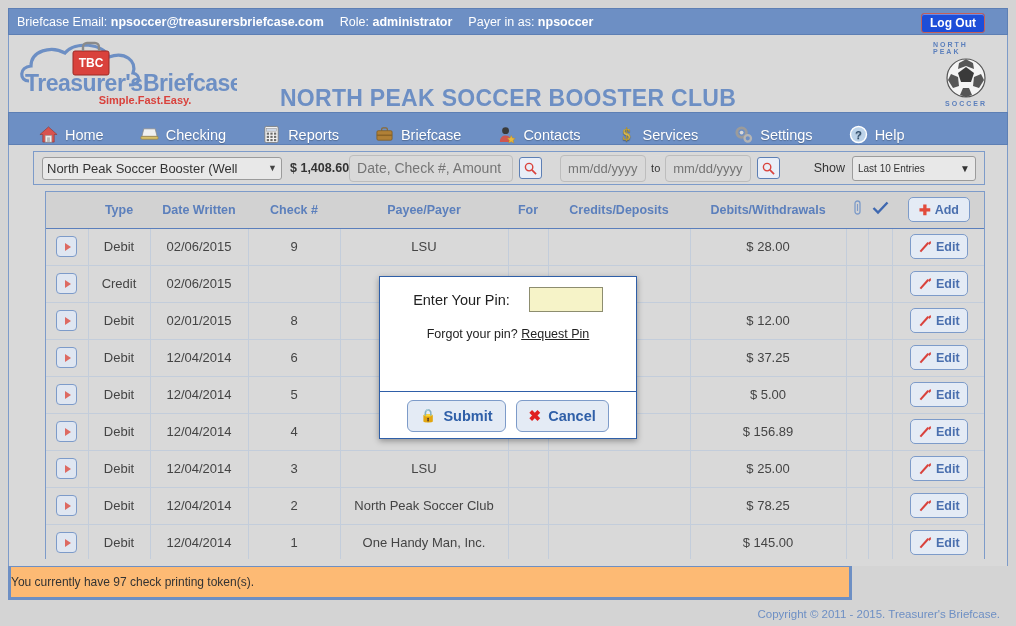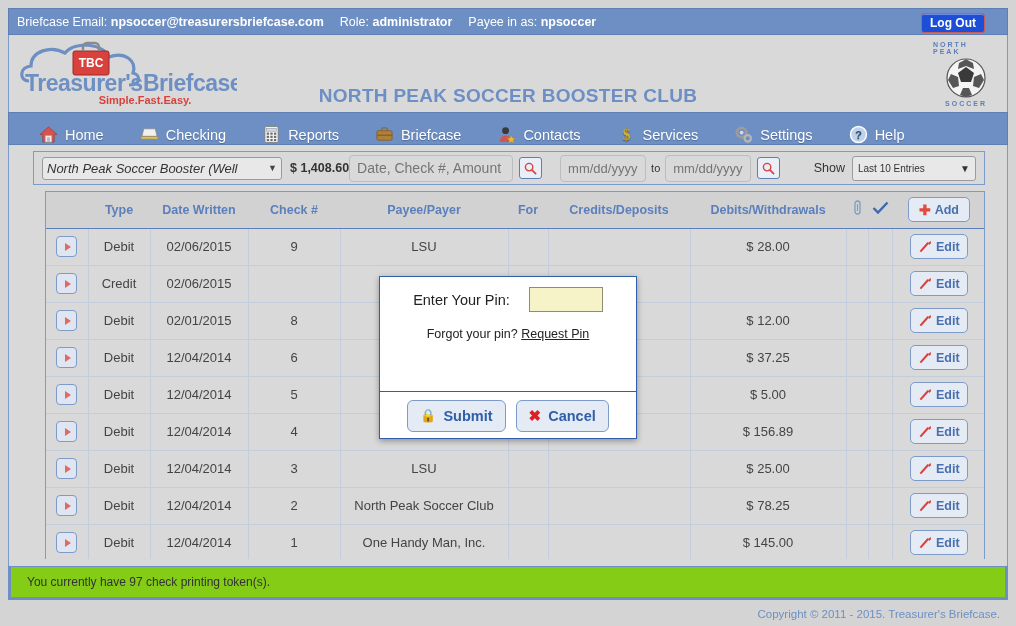--- a/index.html
+++ b/index.html
@@ -31,21 +31,21 @@
   }
   
   .headerband{
     position:absolute; left:8px; top:35px; width:1000px; height:78px;
     background:#d9d9d9; border-left:1px solid #7d9bc9; border-right:1px solid #7d9bc9;
   }
   .logo-left{ position:absolute; left:8px; top:4px; width:220px; height:70px; }
   .logo-left svg{ display:block; }
   .page-title{
     position:absolute; left:0; right:0; top:50px; text-align:center;
-    color:#6d8fc4; font-size:19px; font-weight:bold; letter-spacing:.3px;
+    color:#6d8fc4; font-size:23px; font-weight:bold; letter-spacing:.3px;
   }
   .logo-right{
     position:absolute; right:8px; top:6px; width:66px; height:66px;
     display:flex; flex-direction:column; align-items:center; justify-content:space-between;
   }
   .logo-right .lr-top, .logo-right .lr-bot{
     font-size:7px; font-weight:bold; color:#5b7fbc; letter-spacing:2px;
   }
   
   .navbar{
@@ -69,21 +69,21 @@
     position:absolute; left:24px; top:6px; width:952px; height:34px;
     border:1px solid #7d9bc9; background:#d9d9d9;
     display:flex; align-items:center; padding:0 8px;
   }
   .acct-select{
     width:240px; height:23px; border:1px solid #9b9b9b; background:#e8e8e8;
     border-radius:3px; font-family:"Liberation Sans",sans-serif; font-size:13px;
     color:#333; padding:0 4px; cursor:pointer;
     appearance:none; -webkit-appearance:none;
     background-image:none;
-    display:flex; align-items:center; justify-content:space-between;font-style:italic;
+    display:flex; align-items:center; justify-content:space-between;
   }
   .acct-select .caret{ font-size:9px; color:#444; }
   .balance{ font-size:12.5px; font-weight:bold; color:#333; margin-left:8px; white-space:nowrap;}
   .txtinput{
     height:27px; border:1px solid #bdbdbd; border-radius:4px; background:#d9d9d9;
     font-family:"Liberation Sans",sans-serif; font-size:14px; color:#a5a5a5;
     padding:0 7px; outline:none;
   }
   #search-input{ width:164px; }
   .date-in{ width:86px; font-size:13px; }
@@ -134,23 +134,23 @@
   }
   .plus{ color:#e24b3c; font-weight:bold; font-size:14px; line-height:1;}
   .editbtn{
     width:58px; height:25px; border:1px solid #7d9bc9; border-radius:5px;
     background:#e4ebf5; color:#4a6fae; font-weight:bold; font-size:12.5px;
     display:inline-flex; align-items:center; justify-content:center; gap:4px;
     cursor:pointer;
   }
   
   .tokenbar{
-    position:absolute; left:8px; top:566px; width:1000px; height:34px;
-    background:#84cc16; border:3px solid #6d8fc4; border-top:1px solid #6d8fc4;
-    display:flex; align-items:center; padding-left:16px;
+    position:absolute; left:8px; top:566px; width:844px; height:34px;
+    background:#fdba74; border:3px solid #6d8fc4; border-top:1px solid #6d8fc4;
+    display:flex; align-items:center; padding-left:0;
     font-size:12px; color:#333;
   }
   .copyright{
     position:absolute; right:16px; top:608px; font-size:11.5px; color:#6d8fc4;
   }
   
   .modal{
     position:absolute; left:379px; top:276px; width:258px; height:163px;
     background:#ffffff; border:1px solid #2f5fa8;
     box-shadow:0 2px 6px rgba(0,0,0,.35);
@@ -191,21 +191,21 @@
 <div class="userbar">
   <span class="seg">
     <span>Briefcase Email:</span>
     <b>npsoccer@treasurersbriefcase.com</b>
   </span>
   <span class="seg">
     <span>Role:</span>
     <b>administrator</b>
   </span>
   <span class="seg">
-    <span>Payee in as:</span>
+    <span>Payer in as:</span>
     <b>npsoccer</b>
   </span>
   <button class="logout">Log Out</button>
 </div>
 
 <div class="headerband">
 
   <div class="logo-left">
     <svg width="220" height="70" viewBox="0 0 220 70">
       <path d="M12 42 C2 42 2 28 14 27 C14 12 34 6 48 14 C58 2 86 4 92 18 C108 12 120 22 116 34 C124 36 124 46 112 46" fill="none" stroke="#6d8fc4" stroke-width="3.2"></path>

